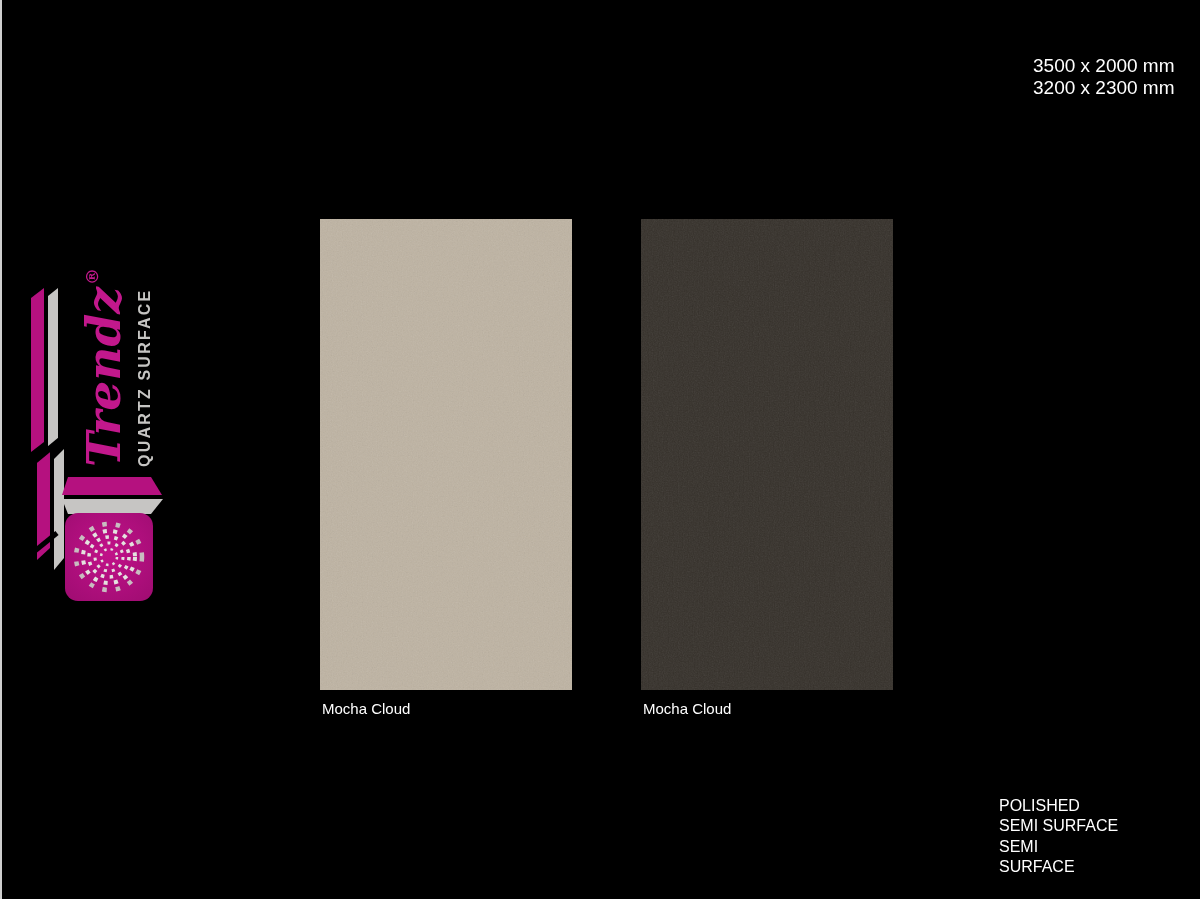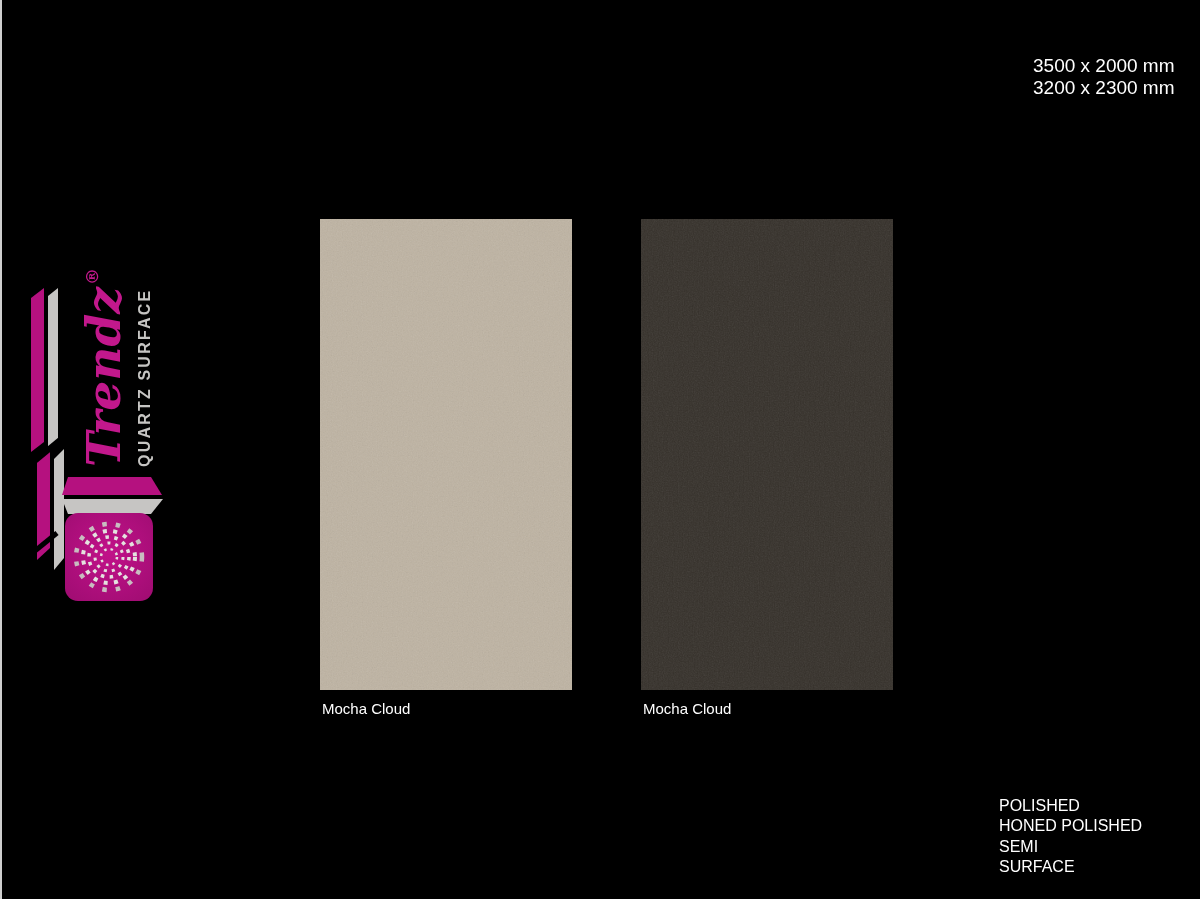--- a/index.html
+++ b/index.html
@@ -141,16 +141,16 @@
     <rect width="252" height="471" fill="#35302a"></rect>
     <rect width="252" height="471" filter="url(#speckB)" opacity="0.12"></rect>
   </svg>
 </div>
 
 <div class="slab-label label-mocha">Mocha Cloud</div>
 <div class="slab-label label-nero">Mocha Cloud</div>
 
 <div class="finishes">
   <div>POLISHED</div>
-  <div>HONED POLISHED</div>
+  <div>SEMI SURFACE</div>
   <div>SEMI</div>
   <div>SURFACE</div>
 </div>
 
 </body></html>

